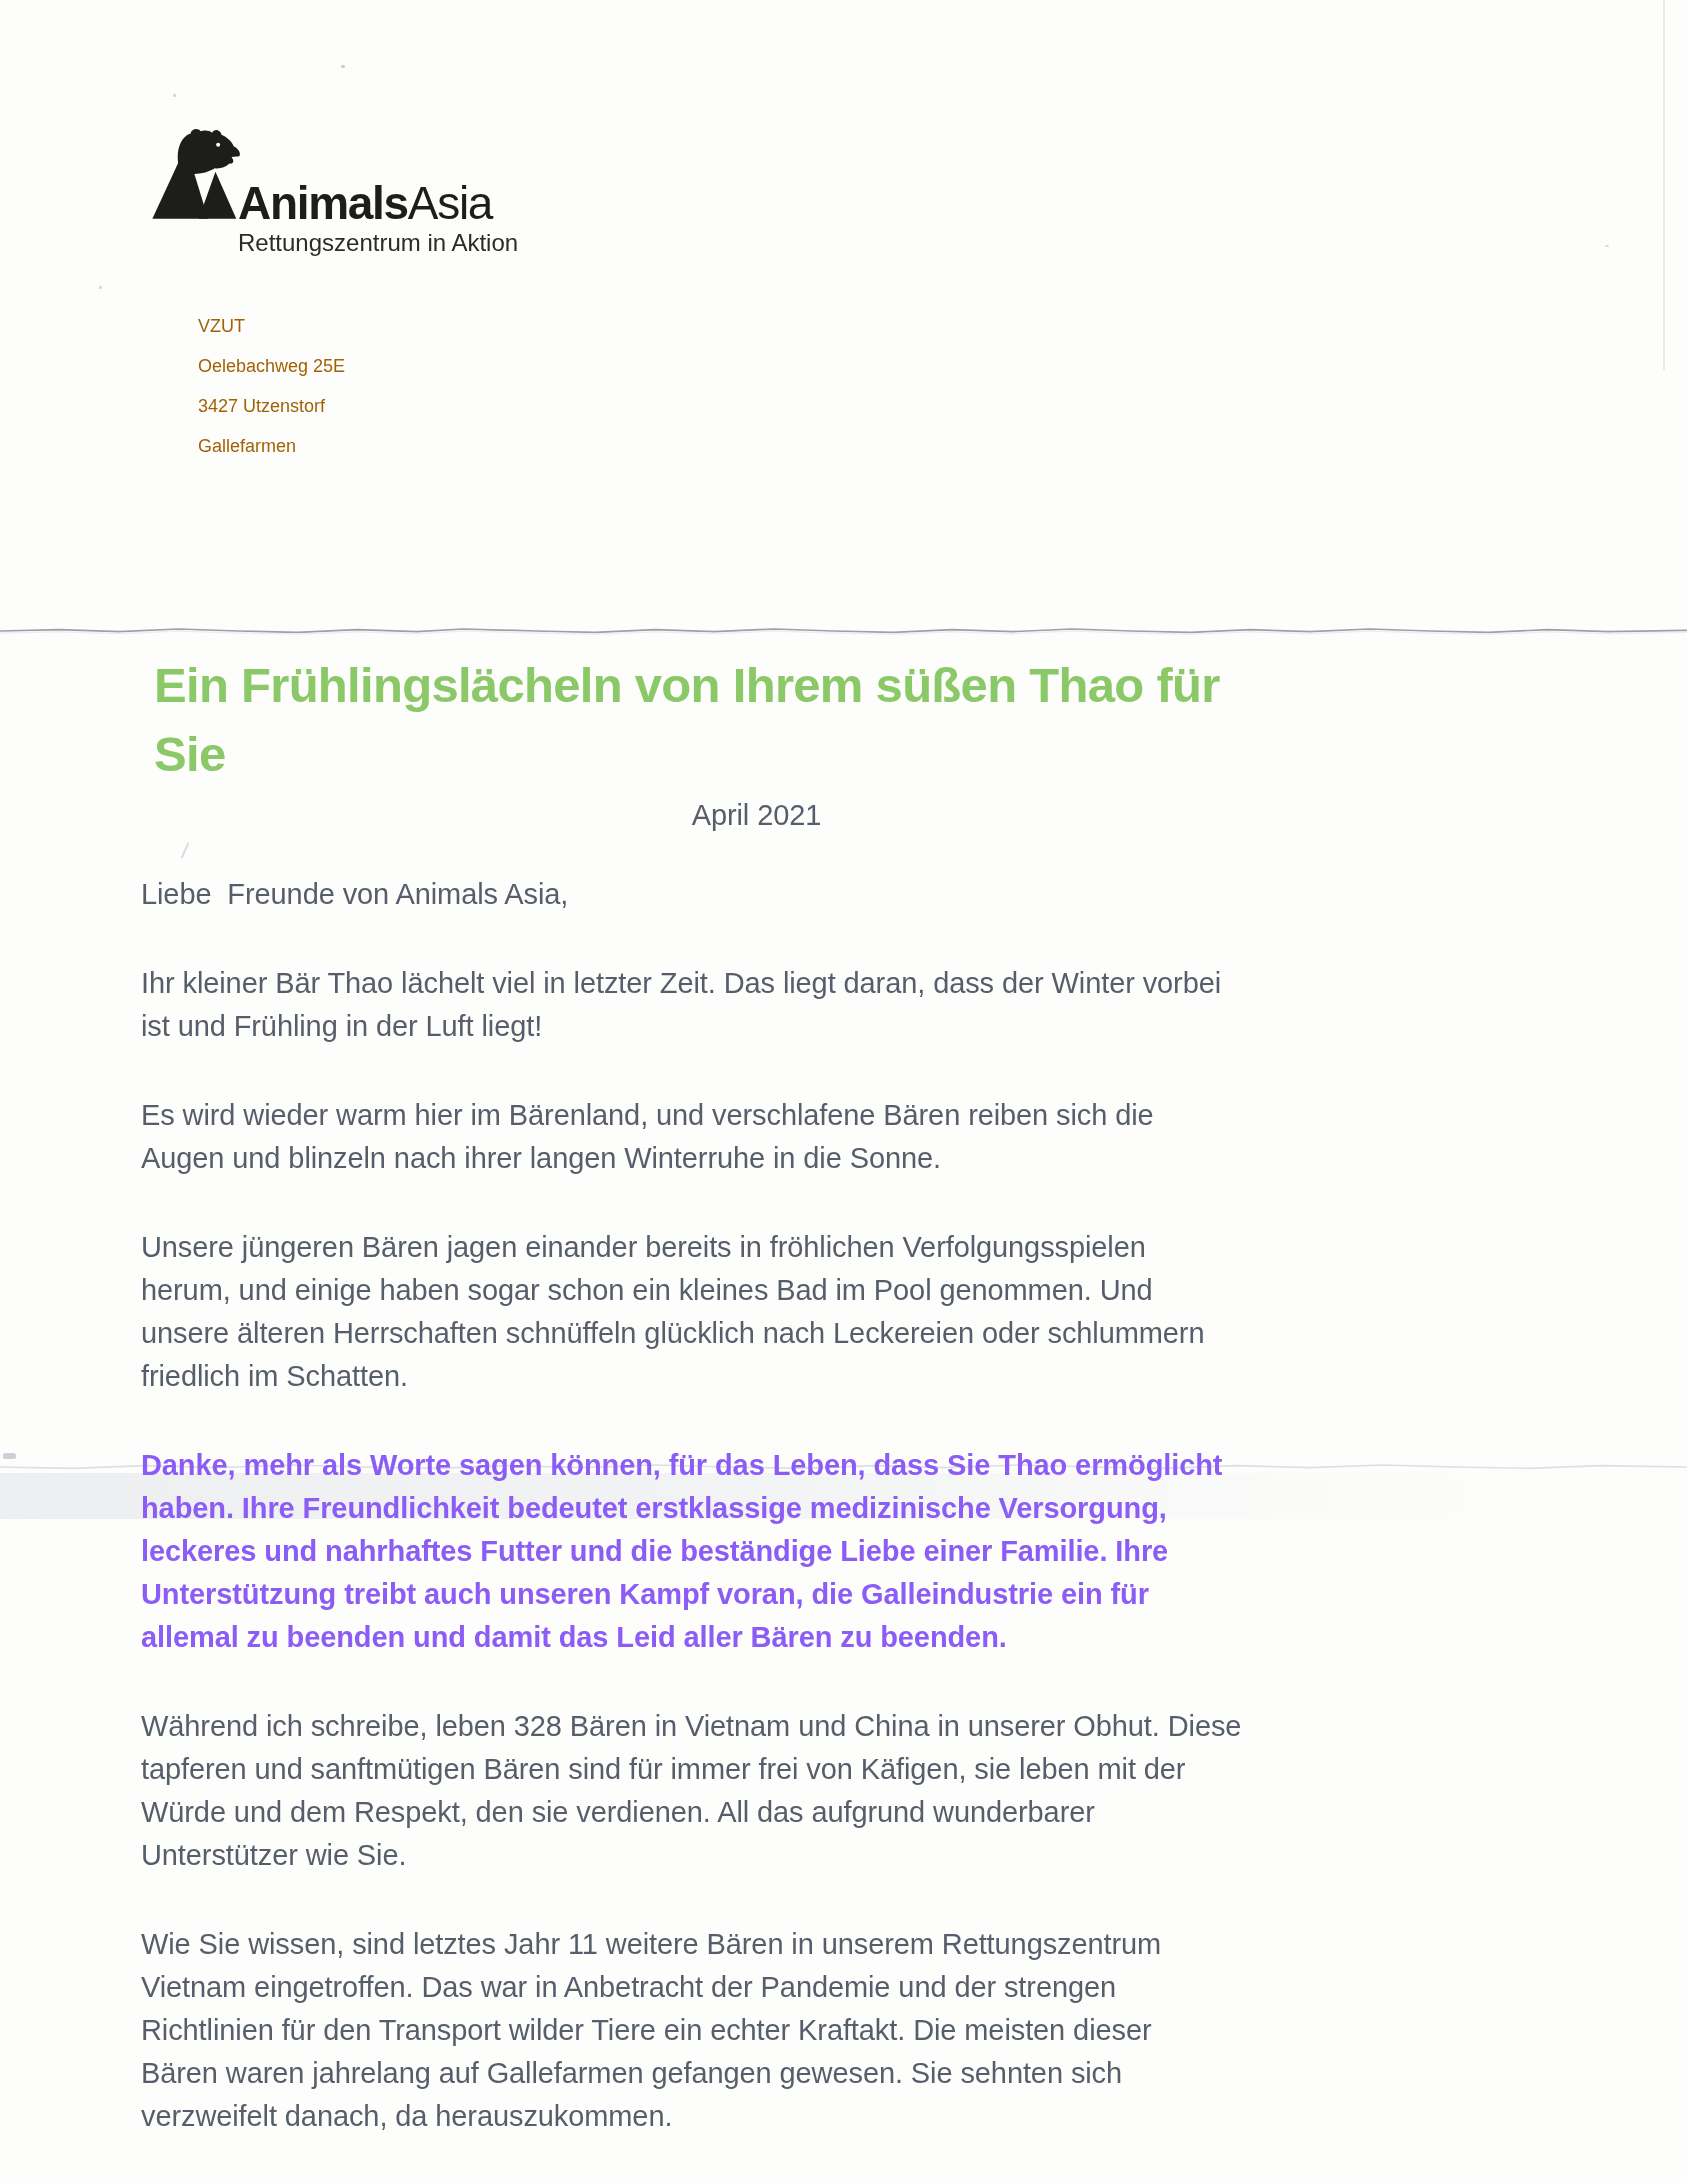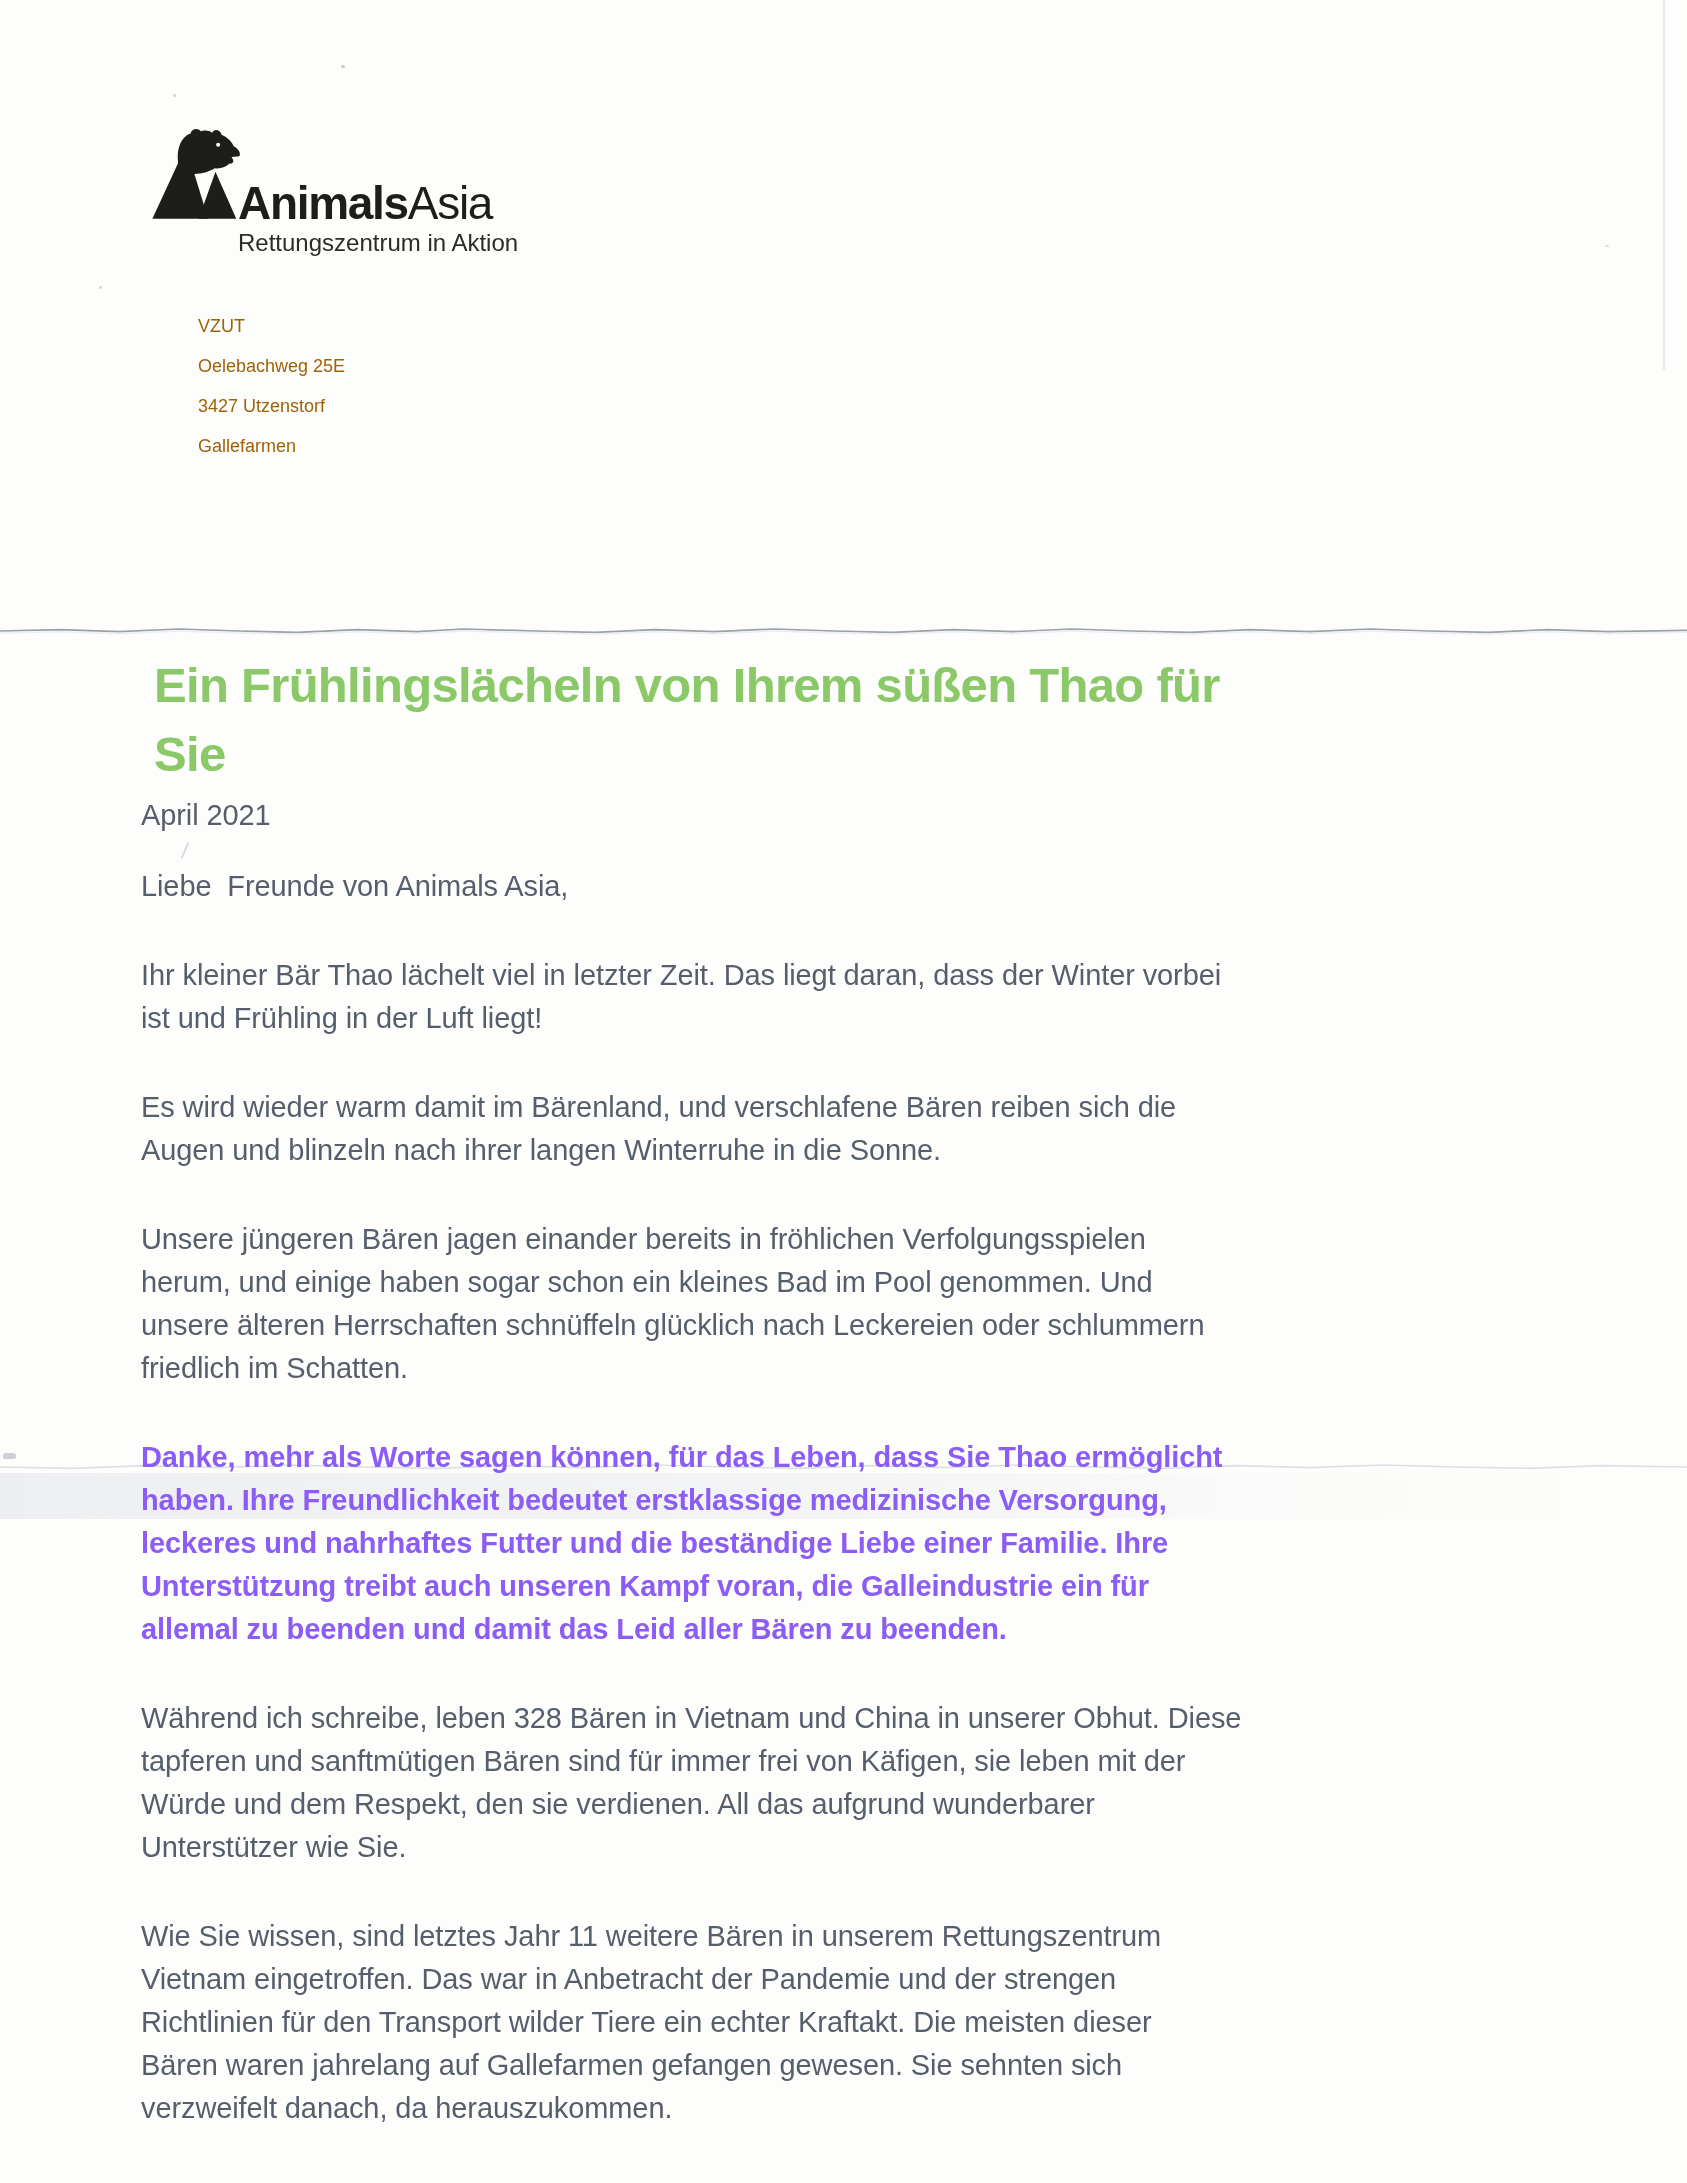--- a/index.html
+++ b/index.html
@@ -48,21 +48,21 @@
   
   .title{
     position:absolute;left:142px;top:639px;width:1310px;
     margin:12px;font-size:49px;line-height:69px;font-weight:700;
     letter-spacing:-0.7px;color:#8ac868;white-space:pre-line;
   }
   .content{
     position:absolute;left:141px;top:794px;width:1297px;
     font-size:29px;line-height:43px;color:#575e6b;letter-spacing:-0.1px;
   }
-  .date{text-align:left;padding-right:66px;margin:0 0 28px 0;}
+  .date{text-align:center;padding-right:66px;margin:0 0 36px 0;}
   .greeting{white-space:pre-wrap;margin:0 0 46px 0;}
   .para{white-space:pre-line;margin:8px 0 46px 0;}
   .para.bold{font-weight:700;color:#8b5cf6;}
 </style>
 </head>
 <body>
 
 <div class="page">
 
   <div class="logo-block">
@@ -106,21 +106,21 @@
     <polyline points="0,9 110,11 220,7 330,10 440,6 550,9 660,11 770,7 880,10 990,6 1100,9 1210,11 1320,7 1430,10 1540,6 1650,9 1760,11 1870,7 1980,10 2090,6 2200,9 2310,11 2420,7 2550,9" fill="none" stroke="#c2c7d1" stroke-width="2.4"></polyline>
   </svg>
   <div class="shadow-band"></div>
 
   <div class="content">
     <div class="date">April 2021</div>
     <div class="greeting">Liebe  Freunde von Animals Asia,</div>
     <div>
         <div class="para">Ihr kleiner Bär Thao lächelt viel in letzter Zeit. Das liegt daran, dass der Winter vorbei
 ist und Frühling in der Luft liegt!</div>
-        <div class="para">Es wird wieder warm damit im Bärenland, und verschlafene Bären reiben sich die
+        <div class="para">Es wird wieder warm hier im Bärenland, und verschlafene Bären reiben sich die
 Augen und blinzeln nach ihrer langen Winterruhe in die Sonne.</div>
         <div class="para">Unsere jüngeren Bären jagen einander bereits in fröhlichen Verfolgungsspielen
 herum, und einige haben sogar schon ein kleines Bad im Pool genommen. Und
 unsere älteren Herrschaften schnüffeln glücklich nach Leckereien oder schlummern
 friedlich im Schatten.</div>
         <div class="para bold">Danke, mehr als Worte sagen können, für das Leben, dass Sie Thao ermöglicht
 haben. Ihre Freundlichkeit bedeutet erstklassige medizinische Versorgung,
 leckeres und nahrhaftes Futter und die beständige Liebe einer Familie. Ihre
 Unterstützung treibt auch unseren Kampf voran, die Galleindustrie ein für
 allemal zu beenden und damit das Leid aller Bären zu beenden.</div>

